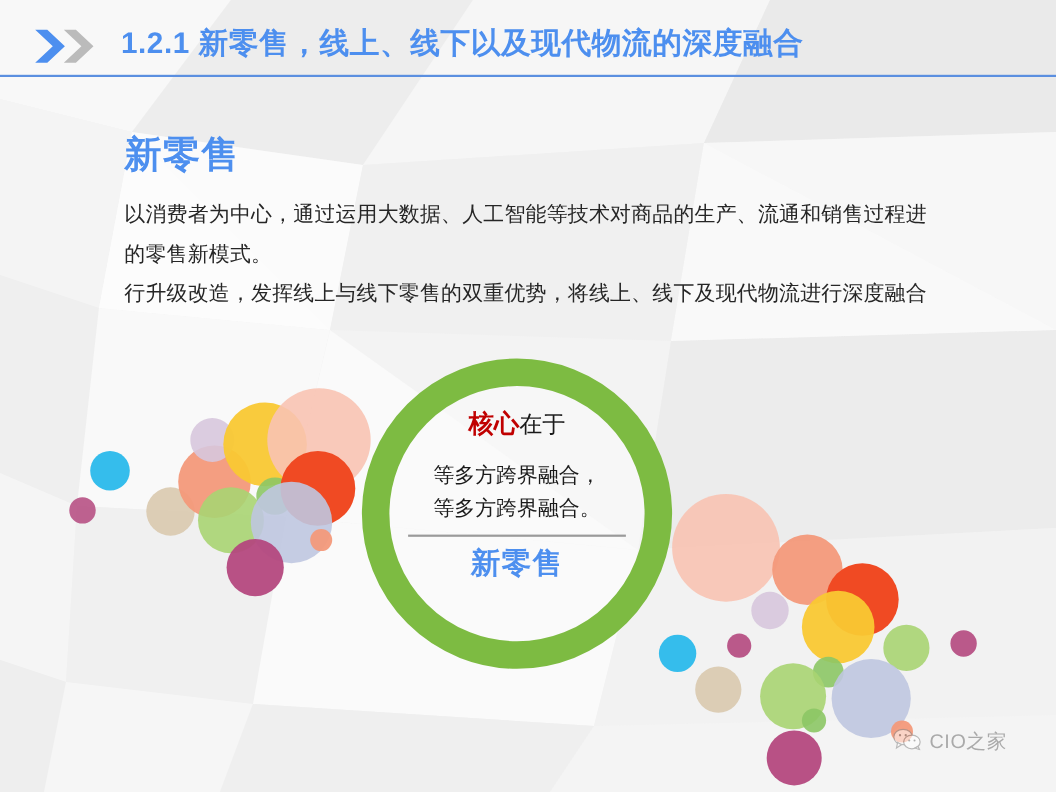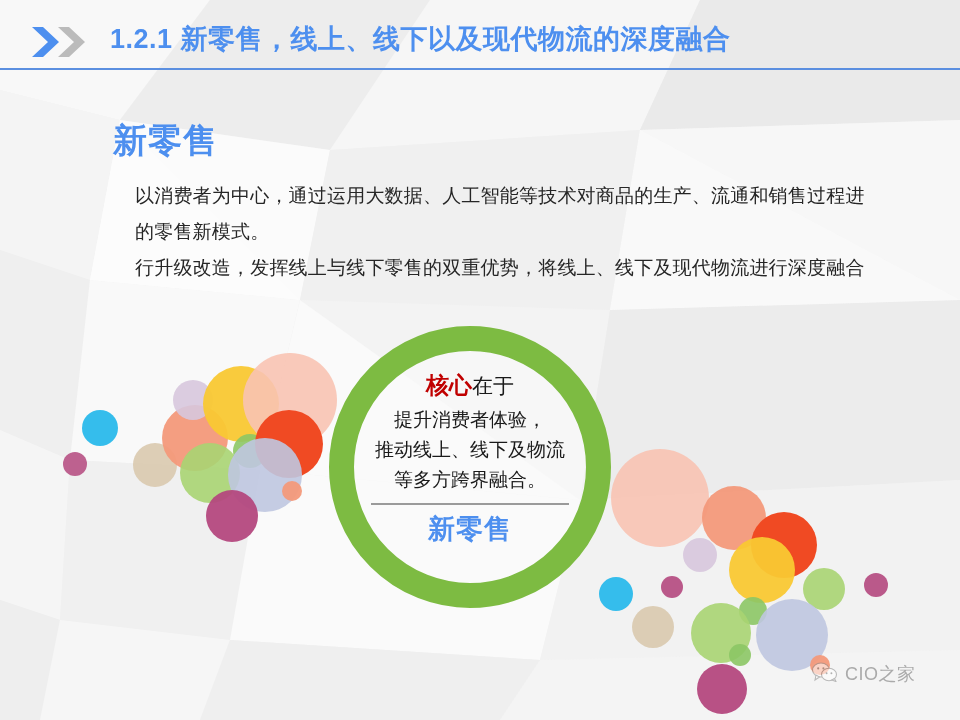--- a/index.html
+++ b/index.html
@@ -73,21 +73,20 @@
     letter-spacing: 1px;
   }
   .paragraph {
     position: absolute;
     left: 113px; top: 178px;
     width: 760px;
     font-size: 19px;
     line-height: 36px;
     color: #262626;
     letter-spacing: 0.2px;
-    margin-left: 22px;
   }
   .paragraph .pline { display: block; white-space: nowrap; }
 
   
   .bubbles {
     position: absolute;
     inset: 0;
     width: 960px;
     height: 720px;
   }
@@ -110,21 +109,21 @@
     position: absolute;
     left: 355px; top: 370px;
     width: 230px;
     text-align: center;
     color: #1a1a1a;
   }
   .ring-line1 {
     font-size: 21px;
     line-height: 30px;
     white-space: nowrap;
-    margin-bottom: 4px;
+    margin-bottom: 16px;
   }
   .ring-line1 .kw {
     color: #C00000;
     font-weight: bold;
     font-size: 23px;
   }
   .ring-line1 .rest {
     color: #1a1a1a;
     font-size: 21px;
   }
@@ -253,22 +252,21 @@
       <div class="bubble" style="left: 697px; top: 664px; width: 50px; height: 50px; background: rgb(180, 72, 126); opacity: 0.95;"></div>
     </div>
 
   <div class="ring"></div>
 
   <div class="ring-content">
     <div class="ring-line1">
       <span class="kw">核心</span><span class="rest">在于</span>
     </div>
     <div class="ring-body">
-      <span>提升消费者体验，</span>
-      <span>推动线上、线下及物流</span>
+      <span>等多方跨界融合，</span>
       <span>等多方跨界融合。</span>
     </div>
     <div class="ring-divider"></div>
     <div class="ring-label">新零售</div>
   </div>
 
   <div class="watermark">
     <span>
       <svg width="26" height="20" viewBox="0 0 26 20">
         <ellipse cx="9" cy="8" rx="8.5" ry="7" fill="#ffffff" stroke="#8a8a8a" stroke-width="1.1"></ellipse>

